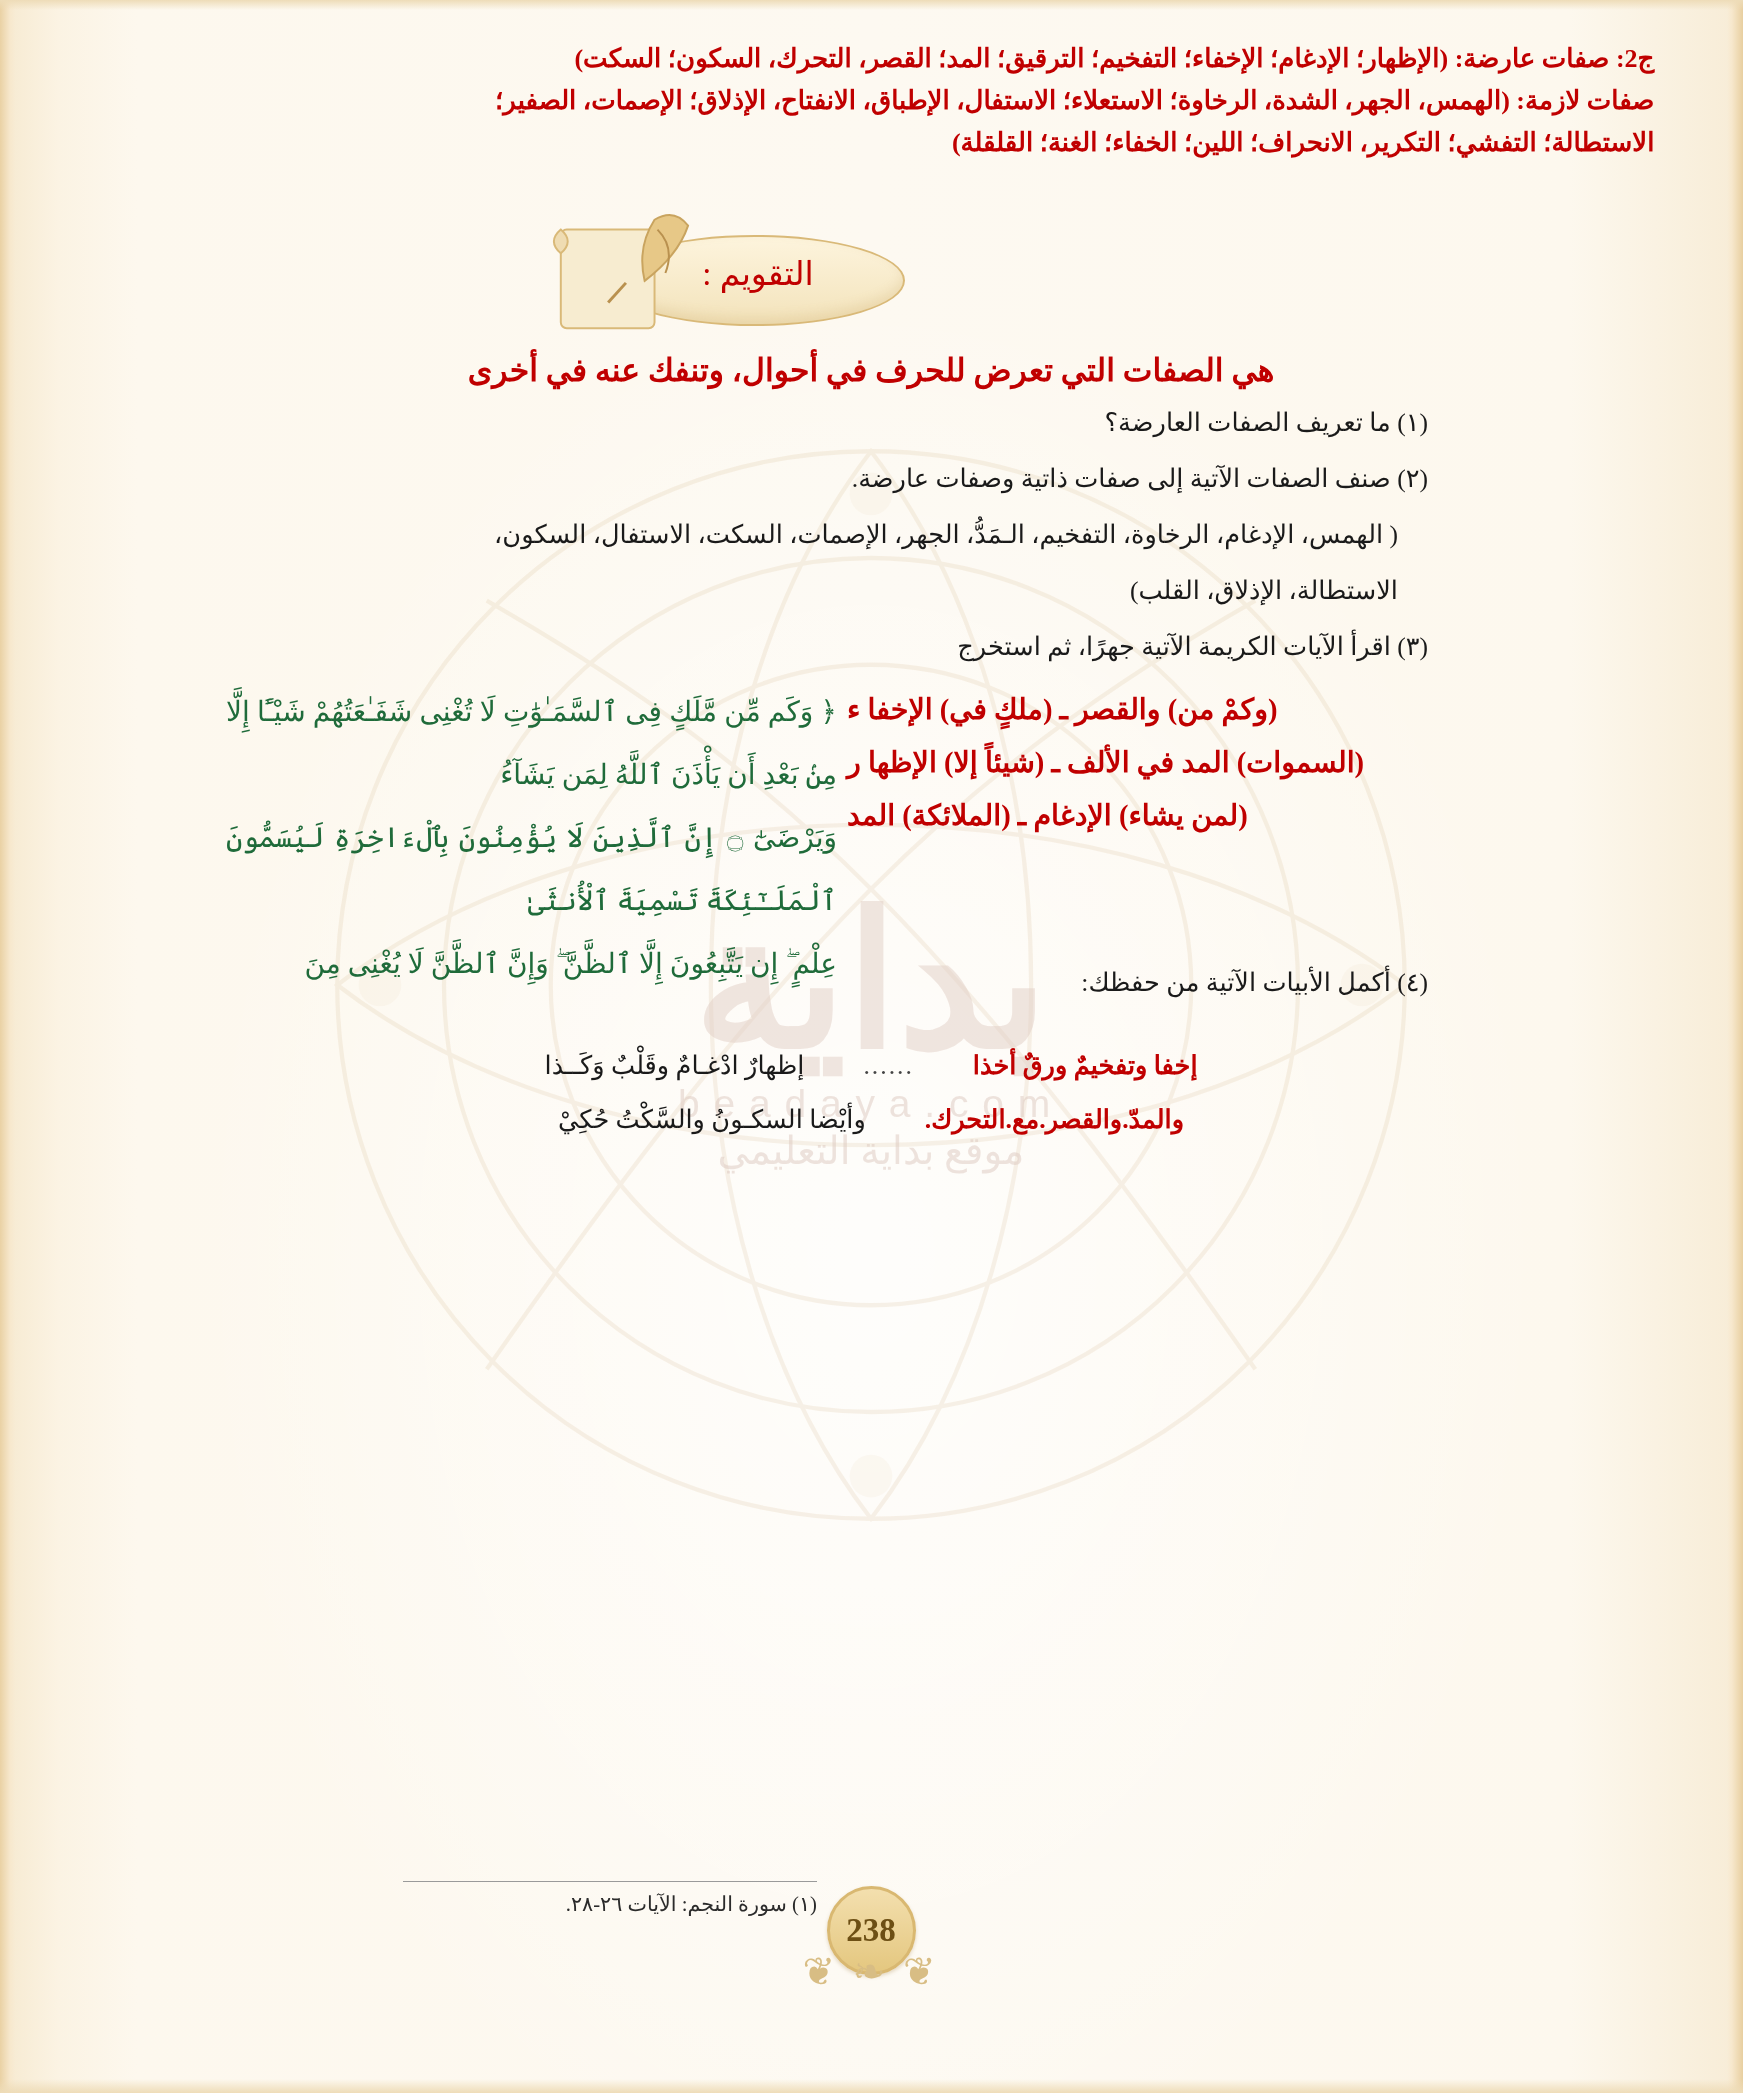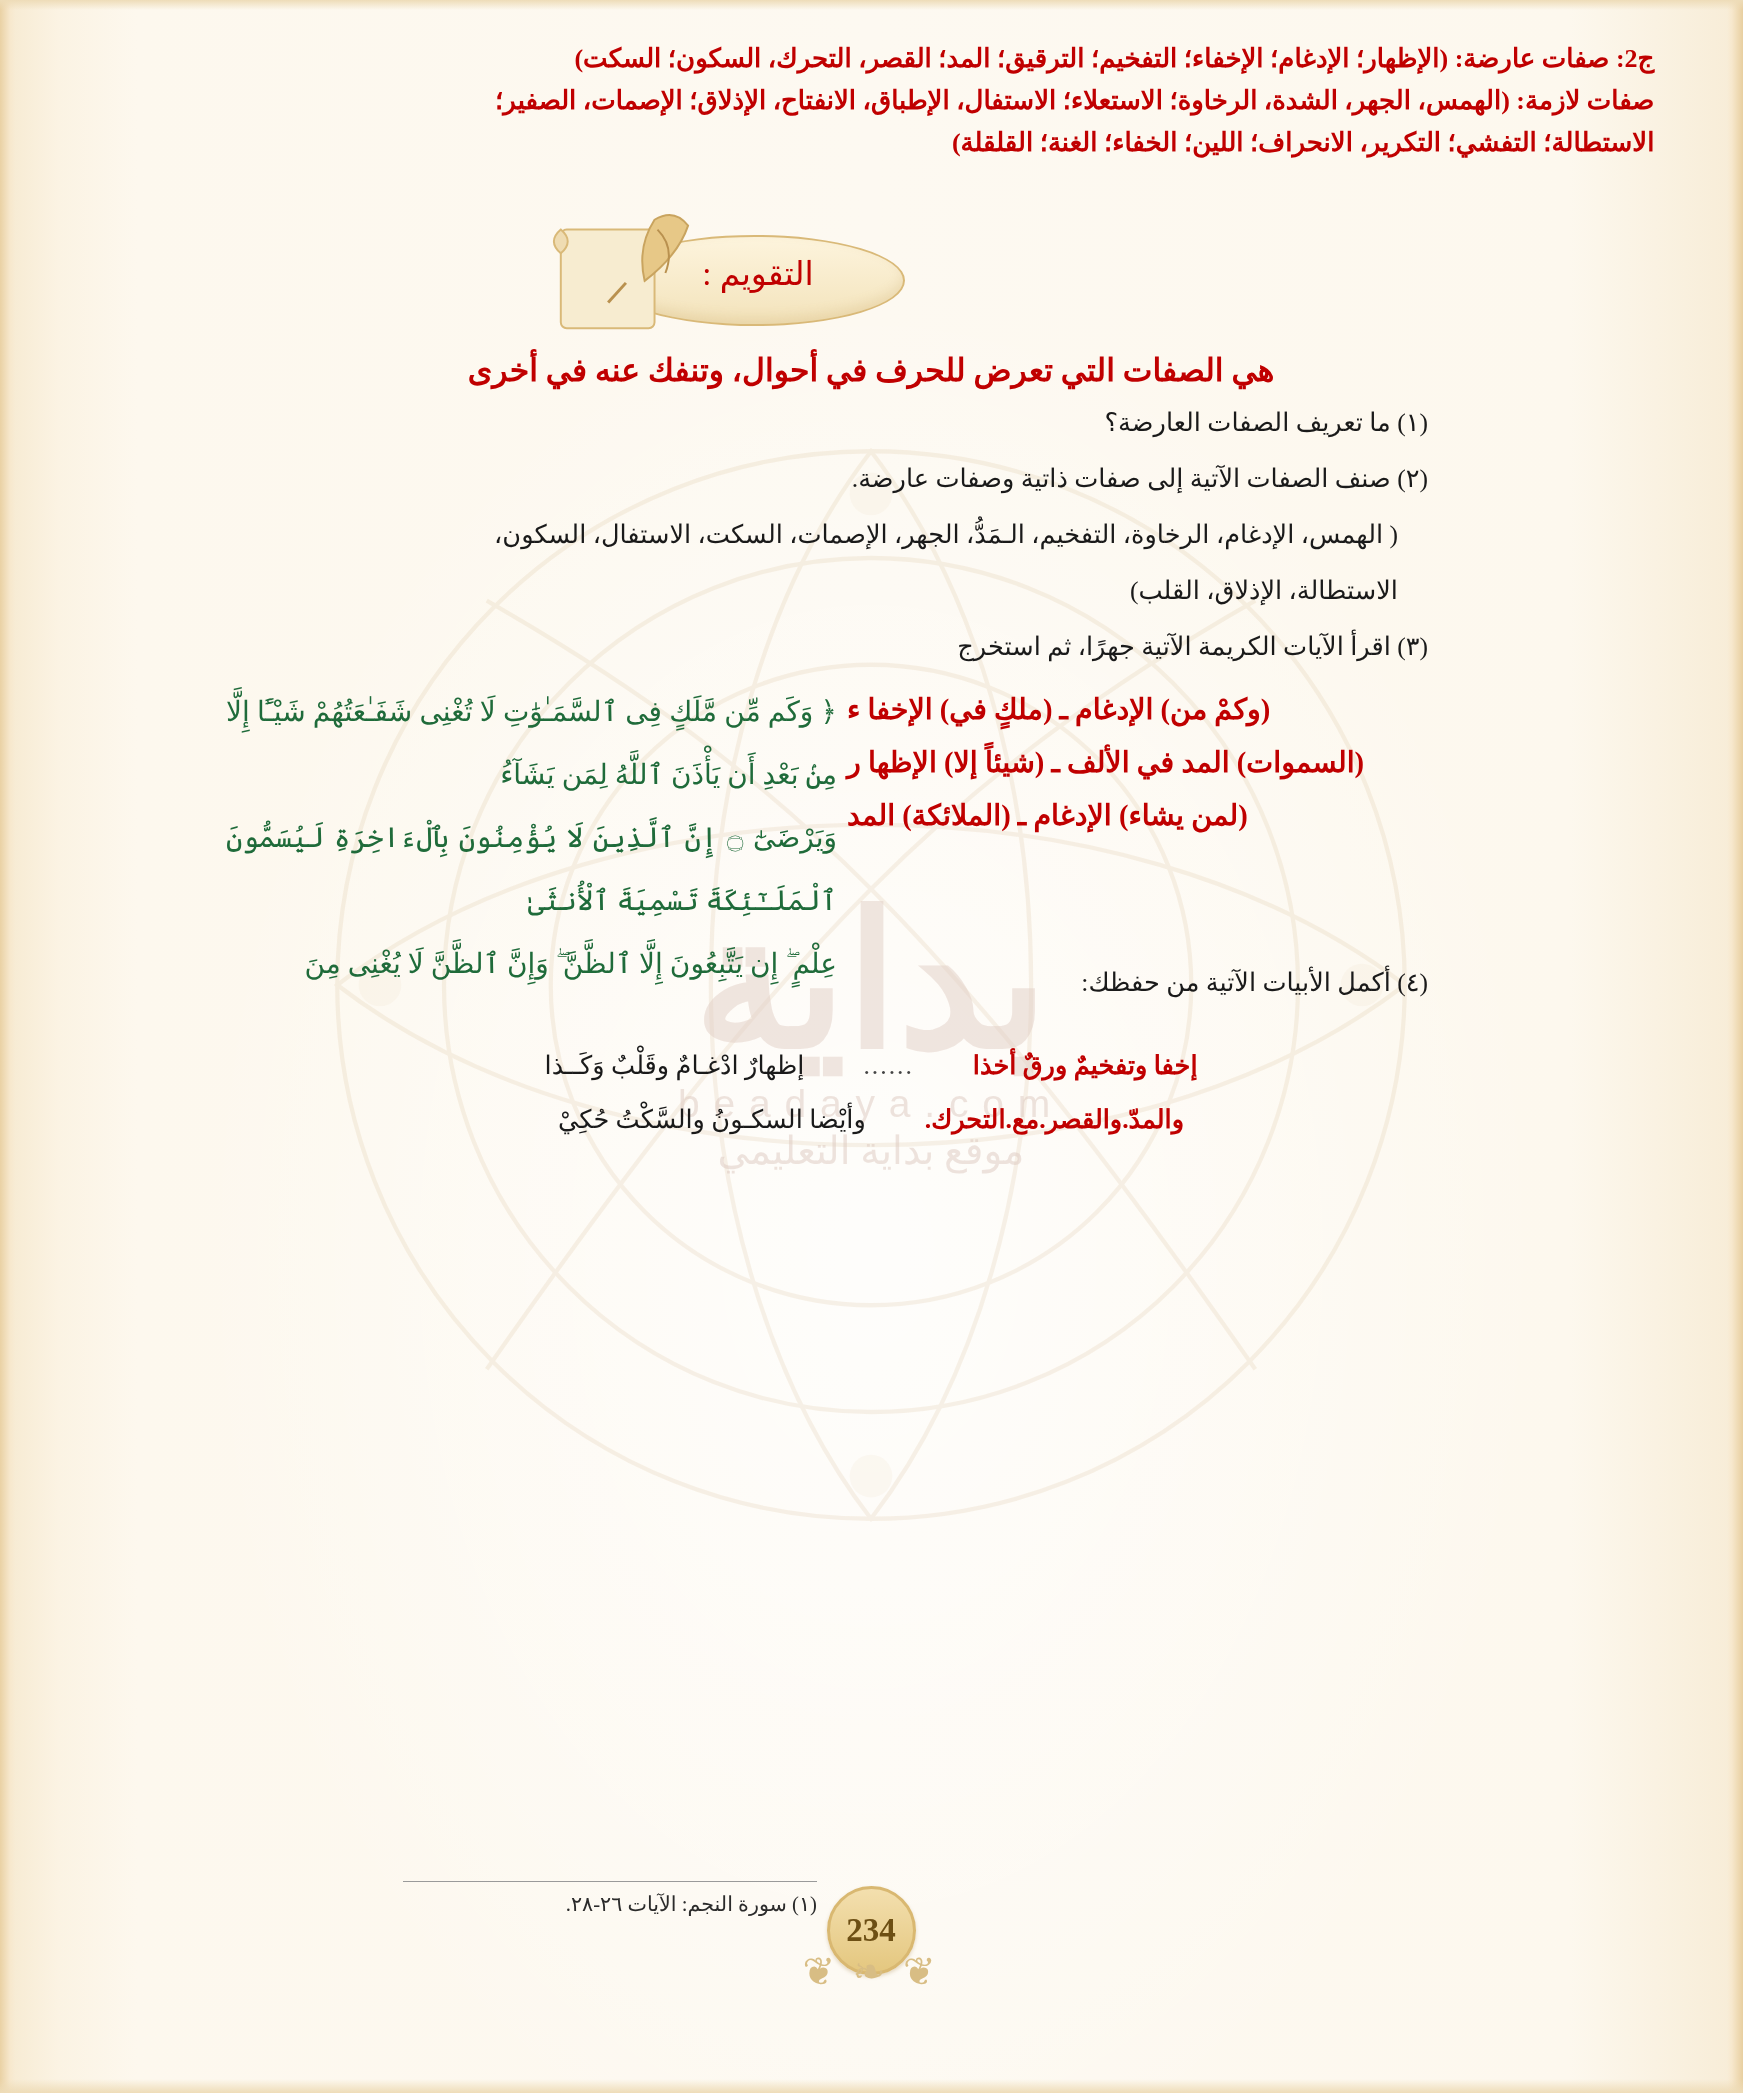--- a/index.html
+++ b/index.html
@@ -320,21 +320,21 @@
 
     <div class="q">(٣) اقرأ الآيات الكريمة الآتية جهرًا، ثم استخرج</div>
 
     <div class="verse-row">
       <div class="verse">
         <div>﴿ وَكَم مِّن مَّلَكٍ فِى ٱلسَّمَـٰوَٰتِ لَا تُغْنِى شَفَـٰعَتُهُمْ شَيْـًٔا إِلَّا مِنۢ بَعْدِ أَن يَأْذَنَ ٱللَّهُ لِمَن يَشَآءُ</div>
         <div>وَيَرْضَىٰٓ ۝ إِنَّ ٱلَّذِينَ لَا يُؤْمِنُونَ بِٱلْءَاخِرَةِ لَيُسَمُّونَ ٱلْمَلَـٰٓئِكَةَ تَسْمِيَةَ ٱلْأُنثَىٰ</div>
         <div>عِلْمٍ ۖ إِن يَتَّبِعُونَ إِلَّا ٱلظَّنَّ ۖ وَإِنَّ ٱلظَّنَّ لَا يُغْنِى مِنَ</div>
       </div>
       <div class="answers-left">
-        <span class="ln">(وكمْ من) الإدغام ـ (ملكٍ في) الإخفا ء</span>
+        <span class="ln">(وكمْ من) والقصر ـ (ملكٍ في) الإخفا ء</span>
         <span class="ln">(السموات) المد في الألف ـ (شيئاً إلا) الإظها ر</span>
         <span class="ln">(لمن يشاء) الإدغام ـ (الملائكة) المد</span>
       </div>
     </div>
 
     <div class="q q4">(٤) أكمل الأبيات الآتية من حفظك:</div>
 
     <div class="poem">
       <div class="poem-line">
         <span class="fill">إخفا وتفخيمٌ ورقٌ أخذا</span>
@@ -348,17 +348,17 @@
     </div>
 
   </div>
 
   <div class="footnote">
     <div class="rule"></div>
     <span>(١) سورة النجم: الآيات ٢٦-٢٨.</span>
   </div>
 
   <div class="page-number-wrap">
-    <span class="page-circle">234</span>
+    <span class="page-circle">238</span>
   </div>
   <div class="flourish">❦ ❧ ❦</div>
 </div>
 
 
 </body></html>

